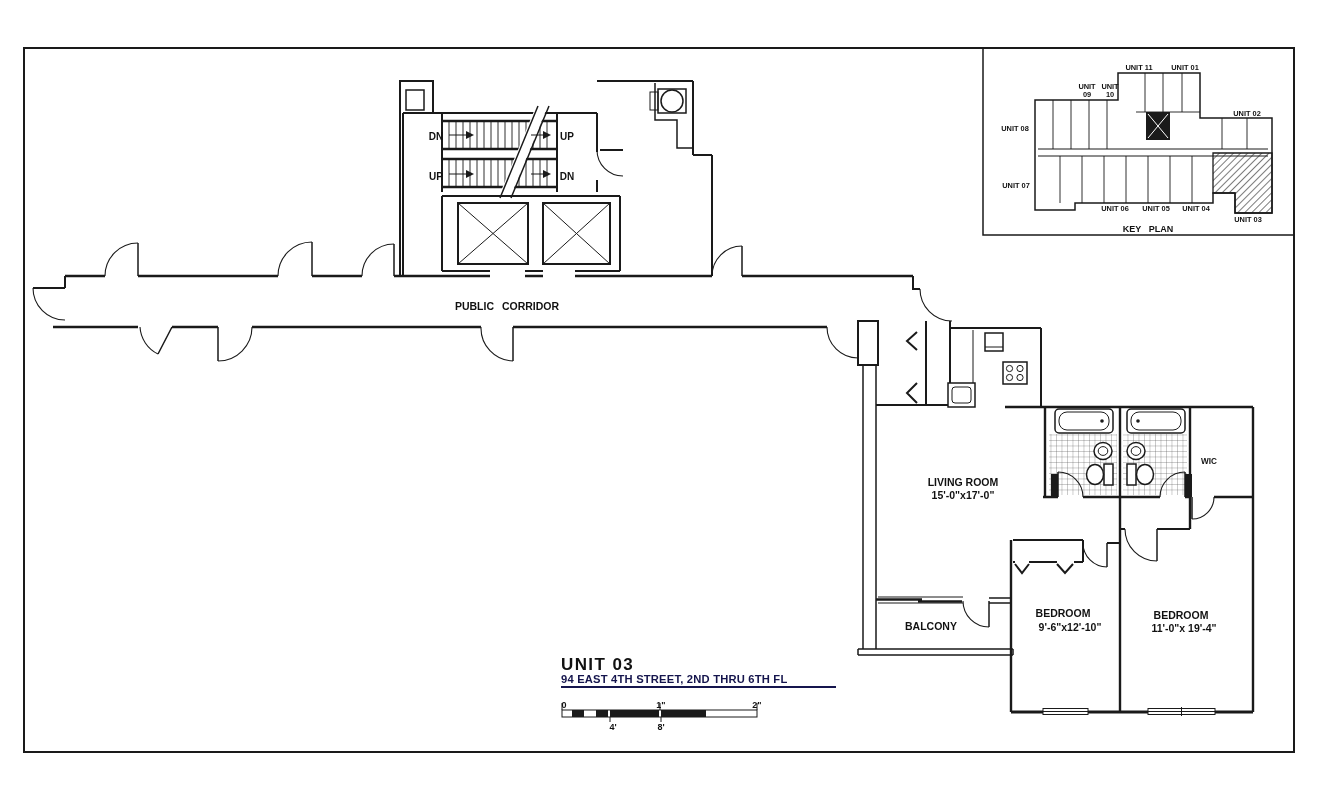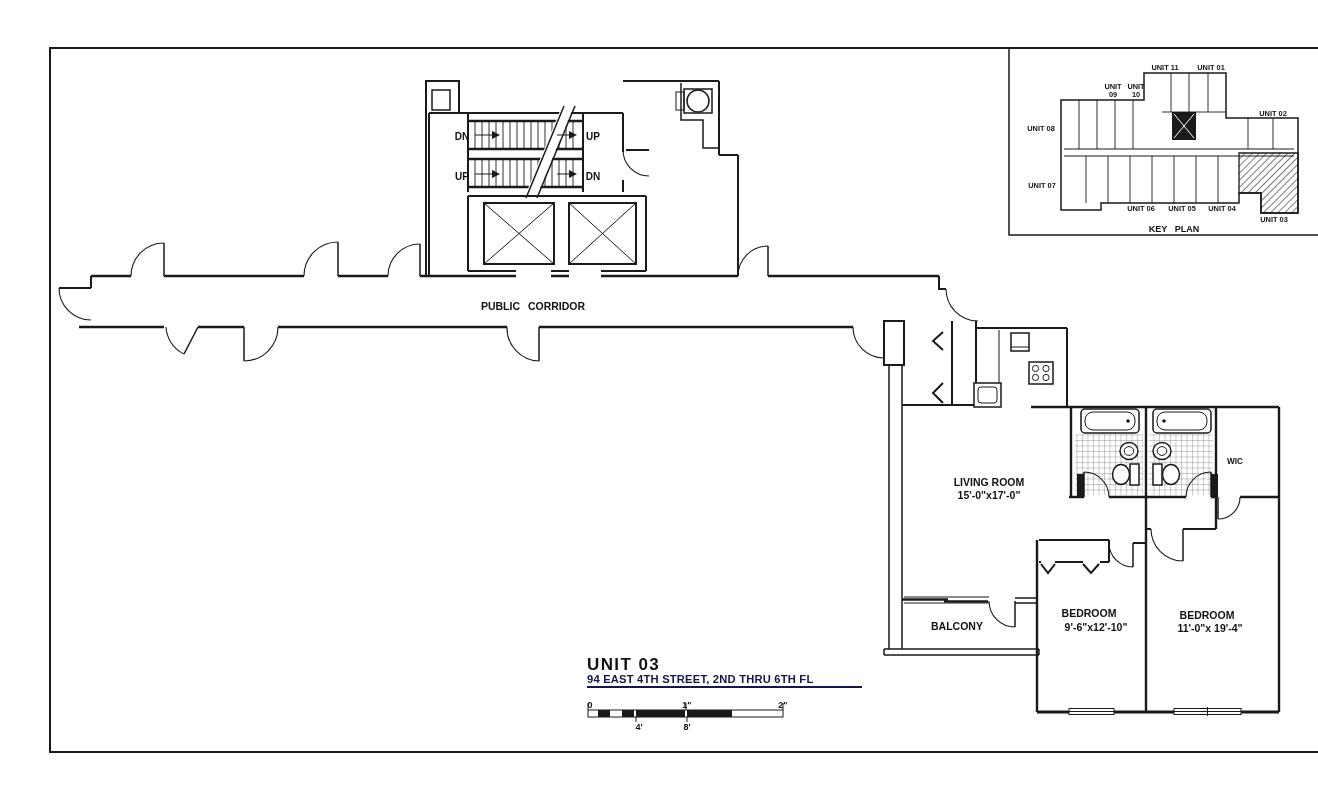--- a/index.html
+++ b/index.html
@@ -1,16 +1,16 @@
 <!DOCTYPE html>
 <html><head>
 <meta charset="utf-8">
 <style>
   html,body{margin:0;padding:0;background:#fff;}
-  .canvas{width:1266px;height:800px;position:relative;background:#fff;margin-left:26px;}
+  .canvas{width:1266px;height:800px;position:relative;background:#fff;}
   svg{display:block;}
   svg *{stroke-linecap:butt;stroke-linejoin:miter;}               
   .w25{stroke:#1a1a1a;stroke-width:2.4;fill:none;}
   .w2{stroke:#1a1a1a;stroke-width:2;fill:none;}
   .w15{stroke:#1a1a1a;stroke-width:1.5;fill:none;}
   .w1{stroke:#1a1a1a;stroke-width:1;fill:none;}
   .thin{stroke:#1a1a1a;stroke-width:0.9;fill:none;}
   .arc{stroke:#1a1a1a;stroke-width:1.1;fill:none;}
   .fw{fill:#fff;stroke:#1a1a1a;}
   .fb{fill:#1a1a1a;stroke:none;}

